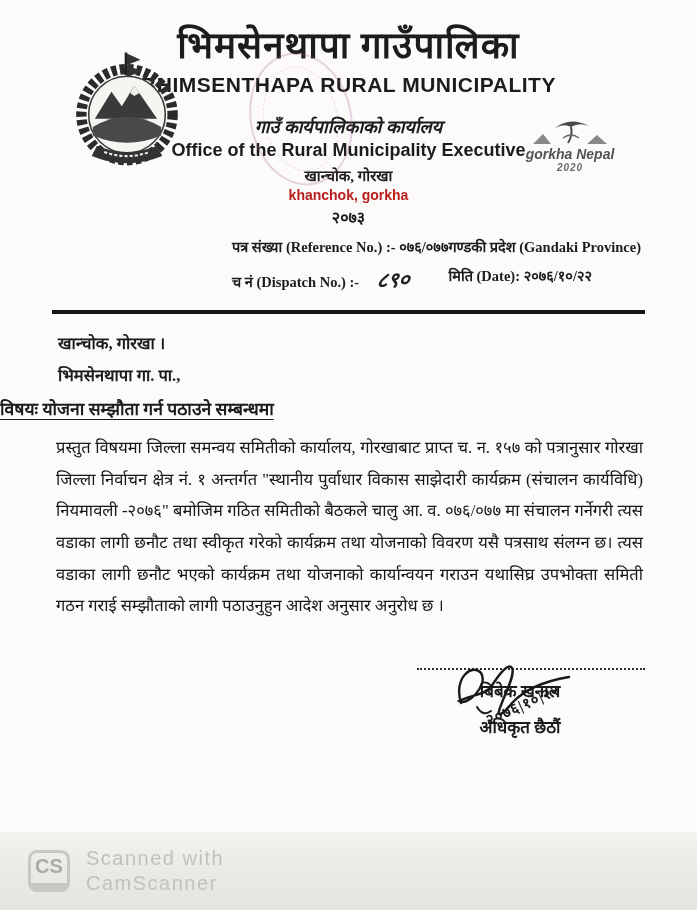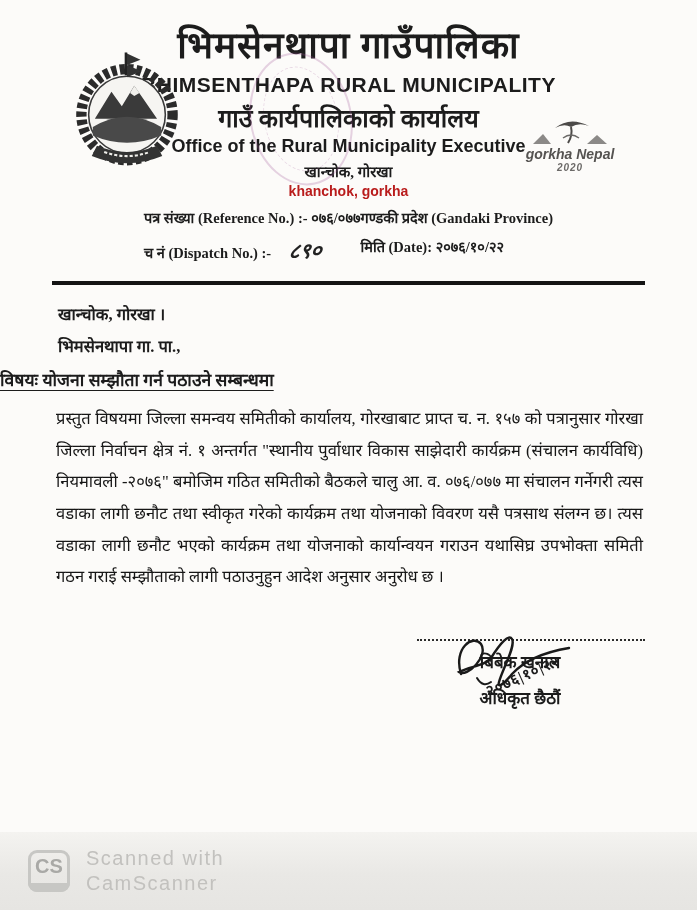--- a/index.html
+++ b/index.html
@@ -20,33 +20,33 @@
     position:absolute; left:250px; top:52px; width:102px; height:134px;
     border:2px solid rgba(158,85,150,.25); border-radius:50%;
     transform:rotate(-12deg); pointer-events:none;
   }
   .stamp::before {
     content:""; position:absolute; inset:12px;
     border:1px dashed rgba(158,85,150,.20); border-radius:50%;
   }
   .muni-np { font-size:37px; font-weight:bold; letter-spacing:1px; line-height:1.1; }
   .muni-en { font-family:"Liberation Sans", sans-serif; font-size:21px; font-weight:bold; margin-top:6px; letter-spacing:.5px; }
-  .office-np { font-size:25px; font-weight:bold; margin-top:3px; }
+  .office-np { font-size:18px; font-weight:bold; margin-top:17px;font-style:italic; }
   .office-en { font-family:"Liberation Sans", sans-serif; font-size:18px; font-weight:bold; margin-top:2px; }
   .addr-np { font-size:15px; font-weight:600; margin-top:4px; }
   .addr-en { font-family:"Liberation Sans", sans-serif; font-size:14px; font-weight:bold; margin-top:2px; color:#b91c1c; }
   .estd { font-size:16px; margin-top:3px; font-weight:600; }
 
   .visit-nepal { position:absolute; left:514px; top:116px; width:112px; text-align:center; color:#4c4c4a; }
   .visit-nepal svg { display:block; margin:0 auto; }
   .vn-line1 { font-family:"Liberation Sans", sans-serif; font-size:14px; font-weight:bold; font-style:italic; color:#555351; margin-top:-4px; }
   .vn-line2 { font-family:"Liberation Sans", sans-serif; font-size:10px; font-weight:bold; font-style:italic; color:#6c6a68; letter-spacing:1px; }
 
   
-  .meta { display:flex; justify-content:center; padding:8px 56px 0 56px; font-size:14.5px; }
+  .meta { display:flex; justify-content:flex-end; padding:8px 56px 0 56px; font-size:14.5px; }
   .meta .col-left { text-align:left; }
   .meta .col-right { text-align:left; }
   .meta-row { margin-bottom:9px; white-space:nowrap; }
   .meta-label { font-weight:600; }
   .meta-value { font-weight:bold; }
   .handwritten-no {
     display:inline-block; font-style:italic; font-size:21px; font-weight:600;
     transform:rotate(-2deg) skewX(-8deg); margin-left:14px; color:#222;
   }
   .rule { margin:8px 52px 0 52px; border-top:4px solid #141414; }
@@ -124,20 +124,21 @@
     </svg>
 
     <div class="stamp"></div>
 
     <div class="muni-np">भिमसेनथापा गाउँपालिका</div>
     <div class="muni-en">BHIMSENTHAPA RURAL MUNICIPALITY</div>
     <div class="office-np">गाउँ कार्यपालिकाको कार्यालय</div>
     <div class="office-en">Office of the Rural Municipality Executive</div>
     <div class="addr-np">खान्चोक, गोरखा</div>
     <div class="addr-en">khanchok, gorkha</div>
+    <div class="estd">२०७३</div>
 
     <div class="visit-nepal">
       <svg width="86" height="34" viewBox="0 0 86 34">
         <path d="M28 12 Q43 0 62 10 Q52 6 44 11 Q37 7 28 12 Z" fill="#4c4a48"></path>
         <path d="M44 11 q2 8 -3 16" stroke="#4c4a48" stroke-width="2" fill="none"></path>
         <path d="M36 22 q8 -6 16 0" stroke="#6b6967" stroke-width="1.5" fill="none"></path>
         <path d="M6 28 L16 18 L24 28 Z" fill="#8b8987"></path>
         <path d="M60 28 L70 19 L80 28 Z" fill="#8b8987"></path>
       </svg>
       <div class="vn-line1">gorkha Nepal</div>

